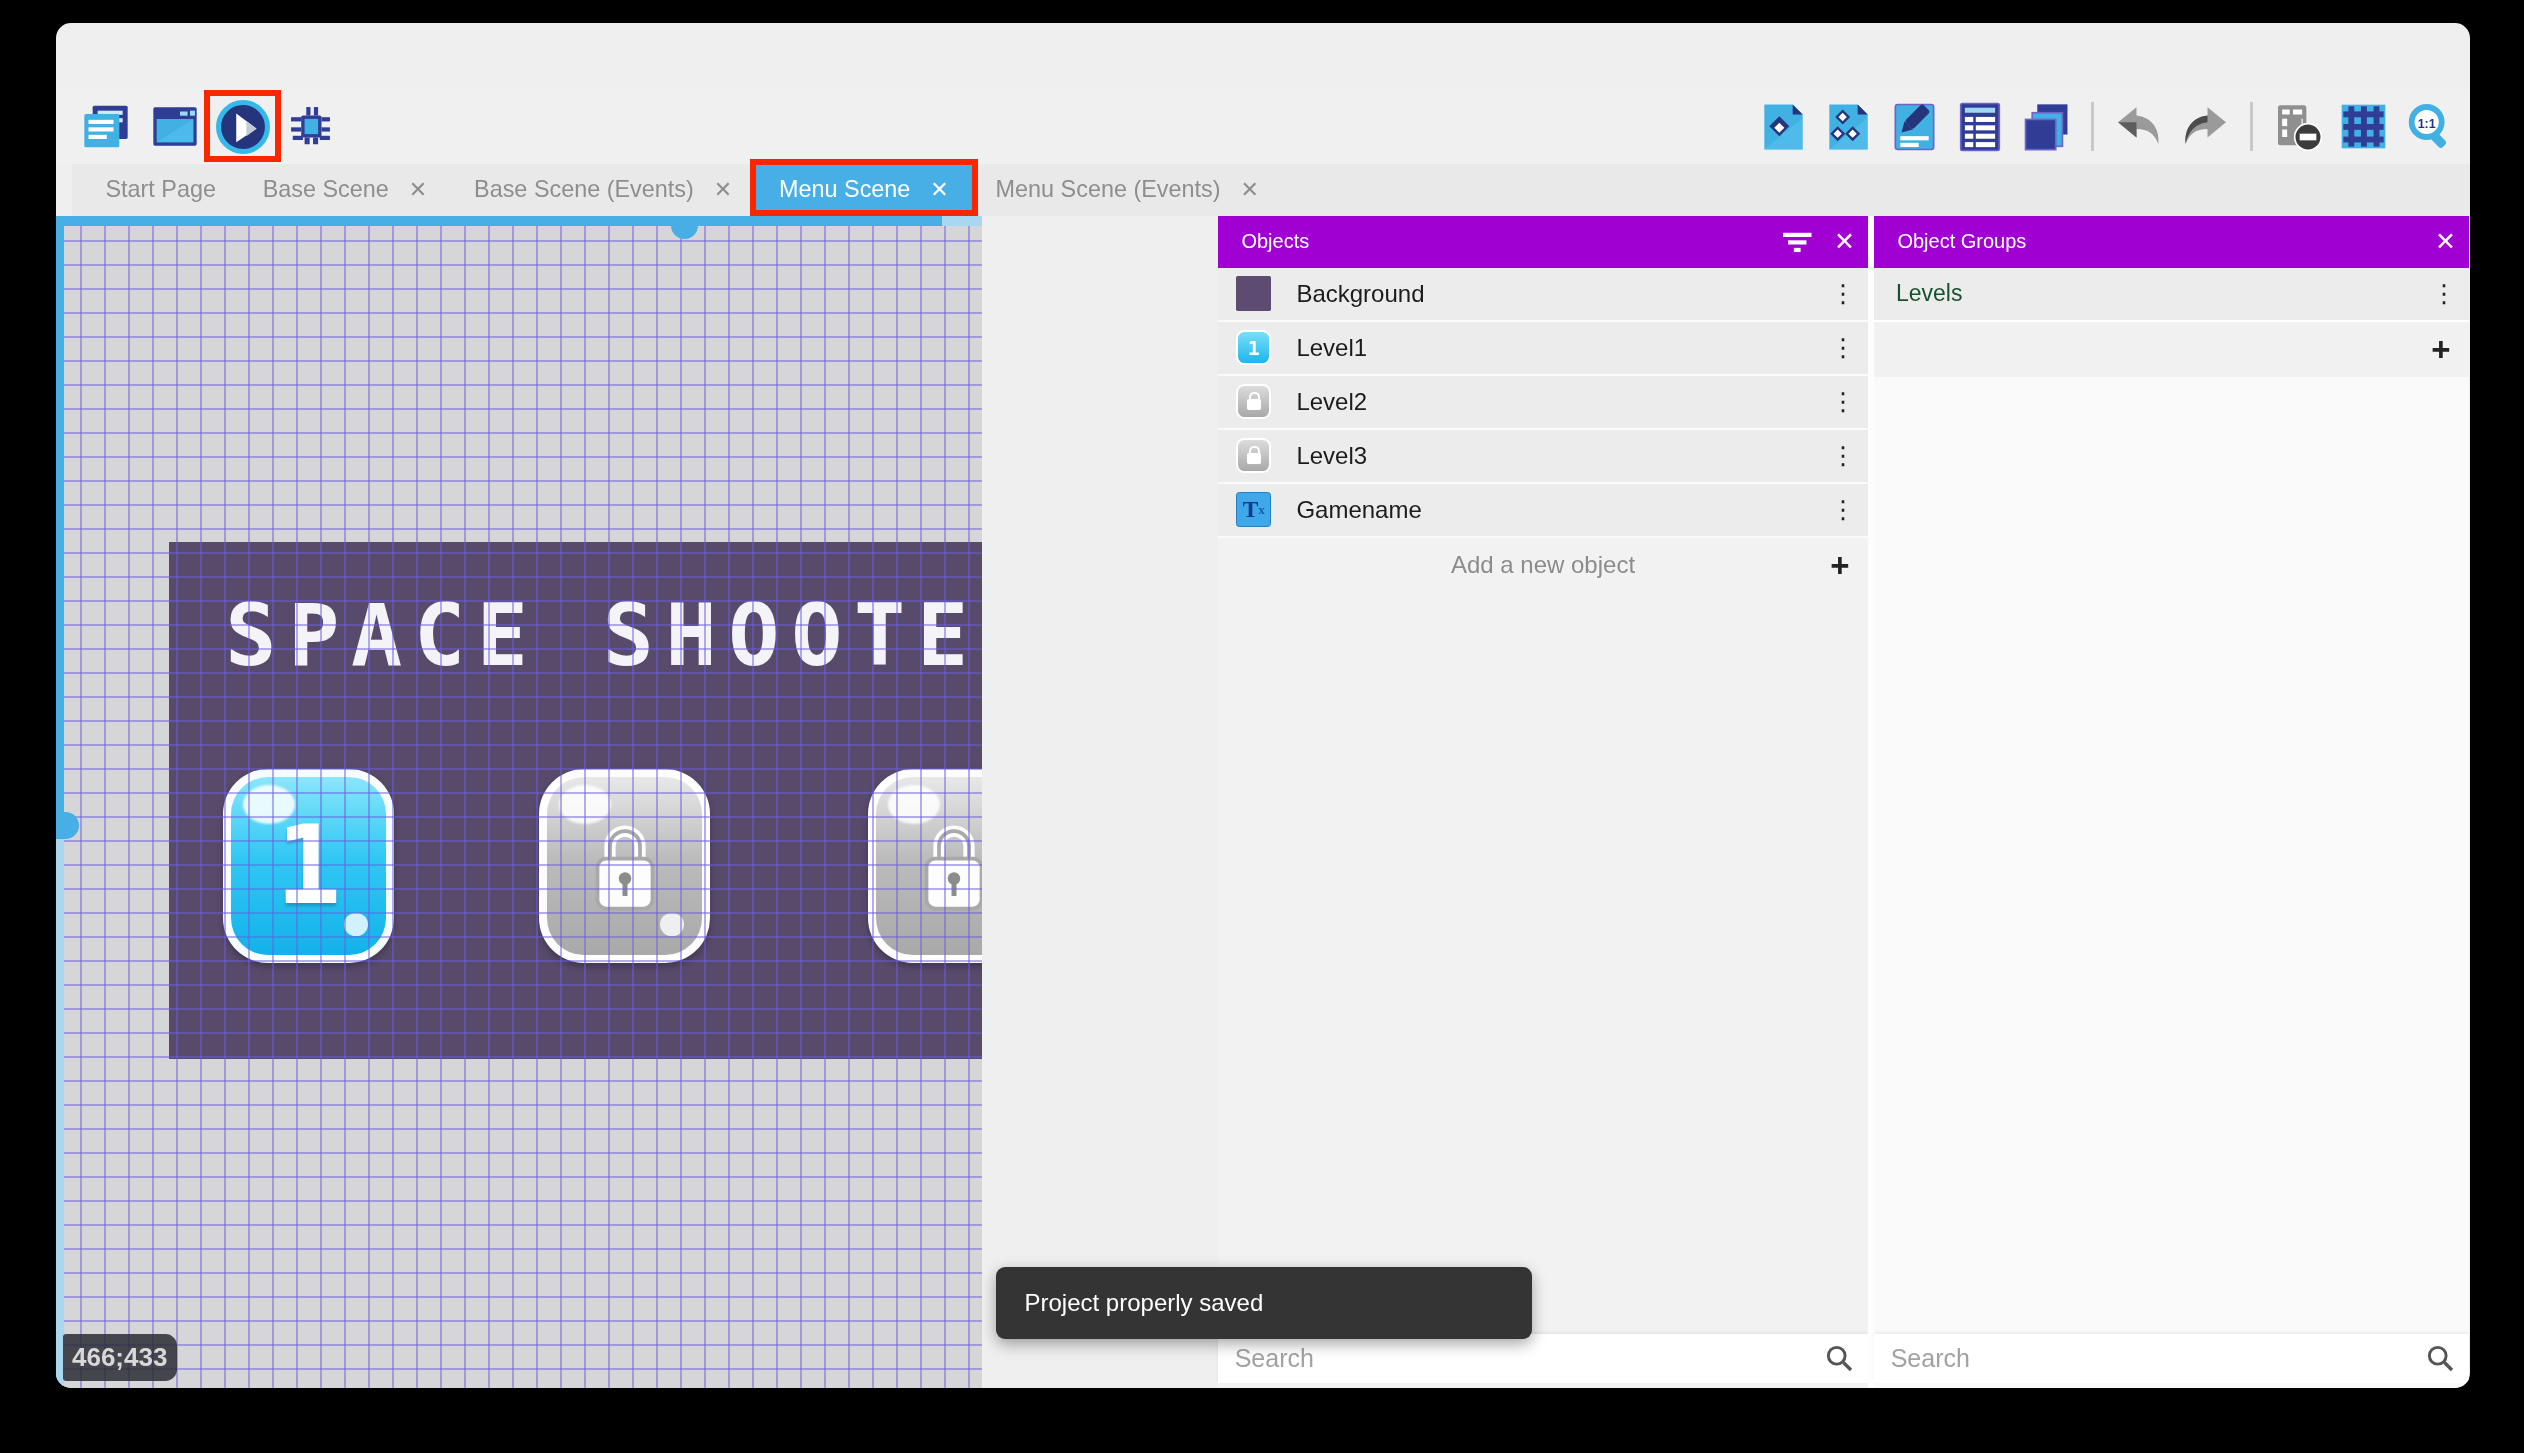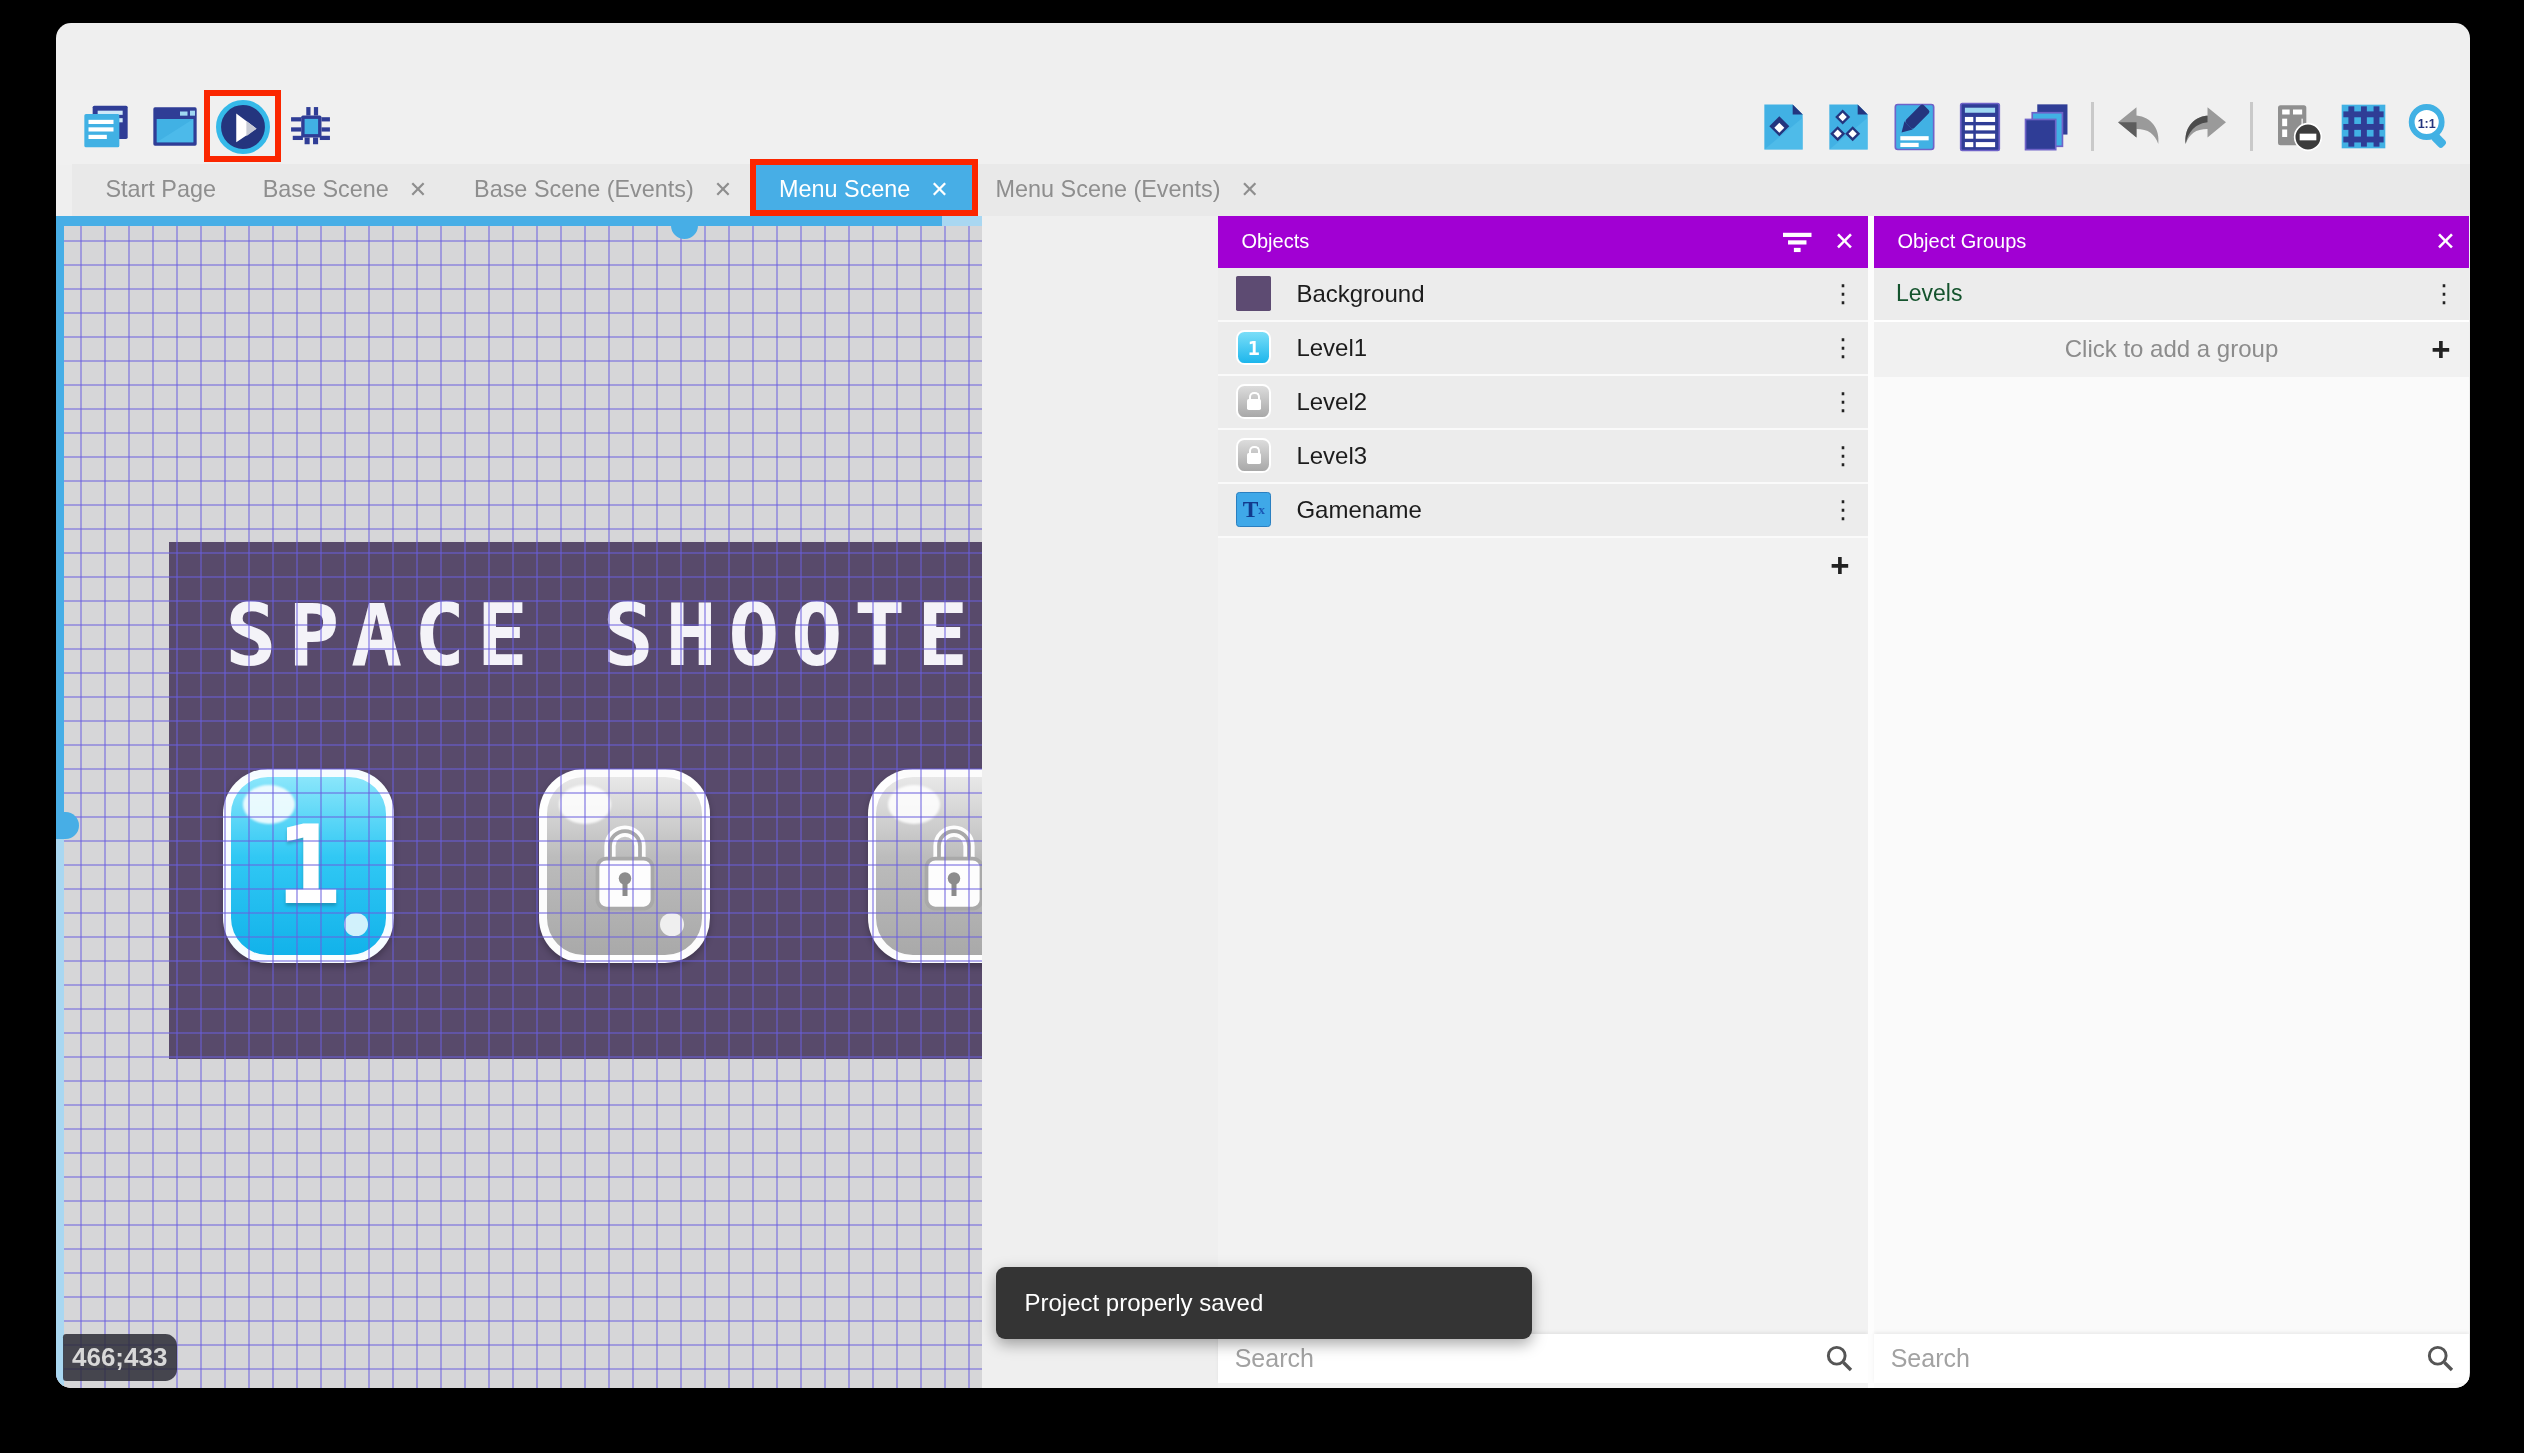--- a/index.html
+++ b/index.html
@@ -443,20 +443,21 @@
         <div class="obj-row">
           <span class="obj-thumb thumb-text">
             <span class="bigT">T</span>
               <span class="smx">x</span>
           </span>
           <span class="obj-name">Gamename</span>
           <span class="dots">⋮</span>
         </div>
 
         <div class="add-row">
+          <span class="add-label">Add a new object</span>
           <span class="plus">+</span>
         </div>
       </div>
 
       <div class="search-row">
         <input class="search-input" placeholder="Search" style="">
         <span class="search-icon">
           <svg width="28.5" height="28.5" viewBox="0 0 34 34">
             <circle cx="14" cy="14" r="10" fill="none" stroke="#555" stroke-width="3.5"></circle>
             <line x1="22" y1="22" x2="31" y2="31" stroke="#555" stroke-width="4"></line>
@@ -471,21 +472,20 @@
       <div class="panel-header">
         <span class="panel-title">Object Groups</span>
         <span class="ph-icon">✕</span>
       </div>
       <div class="rows">
         <div class="group-row">
           <span class="group-name">Levels</span>
           <span class="dots">⋮</span>
         </div>
         <div class="add-row groups-add">
-          <span class="add-label">Click to add a group</span>
           <span class="plus">+</span>
         </div>
       </div>
 
       <div class="search-row">
         <input class="search-input" placeholder="Search" style="">
         <span class="search-icon">
           <svg width="28.5" height="28.5" viewBox="0 0 34 34">
             <circle cx="14" cy="14" r="10" fill="none" stroke="#555" stroke-width="3.5"></circle>
             <line x1="22" y1="22" x2="31" y2="31" stroke="#555" stroke-width="4"></line>

